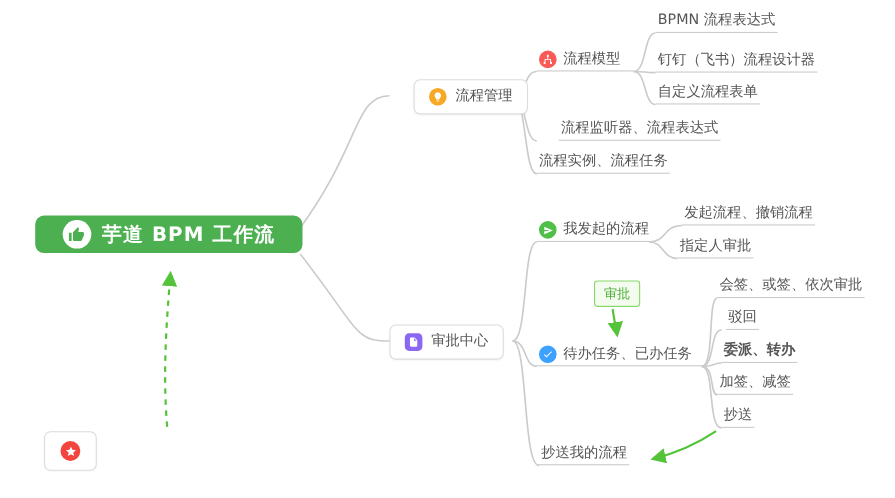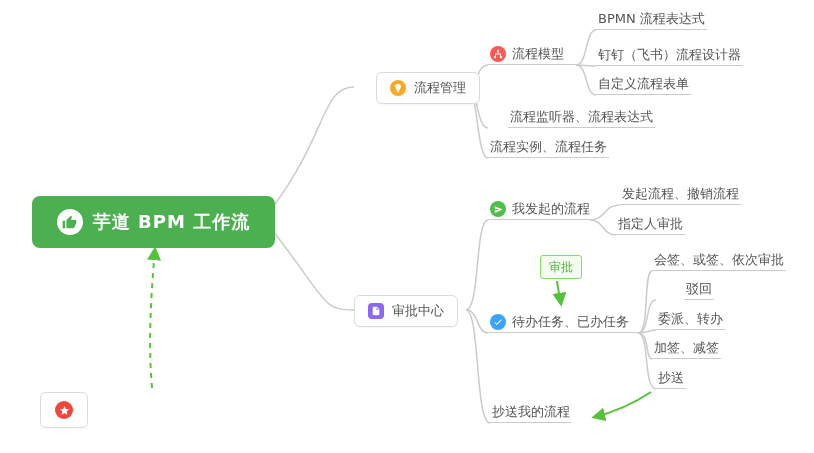--- a/index.html
+++ b/index.html
@@ -15,21 +15,21 @@
     padding:0 2px 1px 2px;border-bottom:1.5px solid #cbcbcb;
   }
   .box{
     display:inline-flex;align-items:center;gap:8px;
     background:#fff;border:1px solid #dcdcdc;border-radius:6px;
     padding:6px 13px;font-size:13px;color:#555;line-height:18px;
     box-shadow:0 1px 2px rgba(0,0,0,0.04);
   }
   .root-node{
     display:flex;align-items:center;justify-content:center;gap:10px;
-    width:243px;height:52px;background:#4CAF50;border-radius:8px;
+    width:243px;height:34px;background:#4CAF50;border-radius:8px;
     color:#fff;font-size:18px;font-weight:bold;letter-spacing:1px;
   }
   .root-icon{
     width:26px;height:26px;border-radius:50%;background:#fff;flex:none;
     display:inline-flex;align-items:center;justify-content:center;
   }
   .icon{
     width:16px;height:16px;border-radius:50%;flex:none;
     display:inline-flex;align-items:center;justify-content:center;
   }
@@ -162,24 +162,24 @@
       <svg width="10" height="10" viewBox="0 0 24 24">
           <path fill="#fff" d="M9 16.17L4.83 12l-1.42 1.41L9 19 21 7l-1.41-1.41z"></path>
         </svg>
     </span>
     <span>待办任务、已办任务</span>
   </div>
 
   <div class="node leaf" style="left:652px;top:251px;">
     <span>会签、或签、依次审批</span>
   </div>
-  <div class="node leaf" style="left:684px;top:280px;">
+  <div class="node leaf" style="left:660px;top:280px;">
     <span>驳回</span>
   </div>
-  <div class="node leaf" style="left:656px;top:310px;">
+  <div class="node leaf" style="left:656px;top:310px;font-weight:bold;">
     <span>委派、转办</span>
   </div>
   <div class="node leaf" style="left:652px;top:339px;text-align:center;">
     <span>加签、减签</span>
   </div>
   <div class="node leaf" style="left:656px;top:369px;">
     <span>抄送</span>
   </div>
   <div class="node leaf" style="left:490px;top:403px;">
     <span>抄送我的流程</span>

